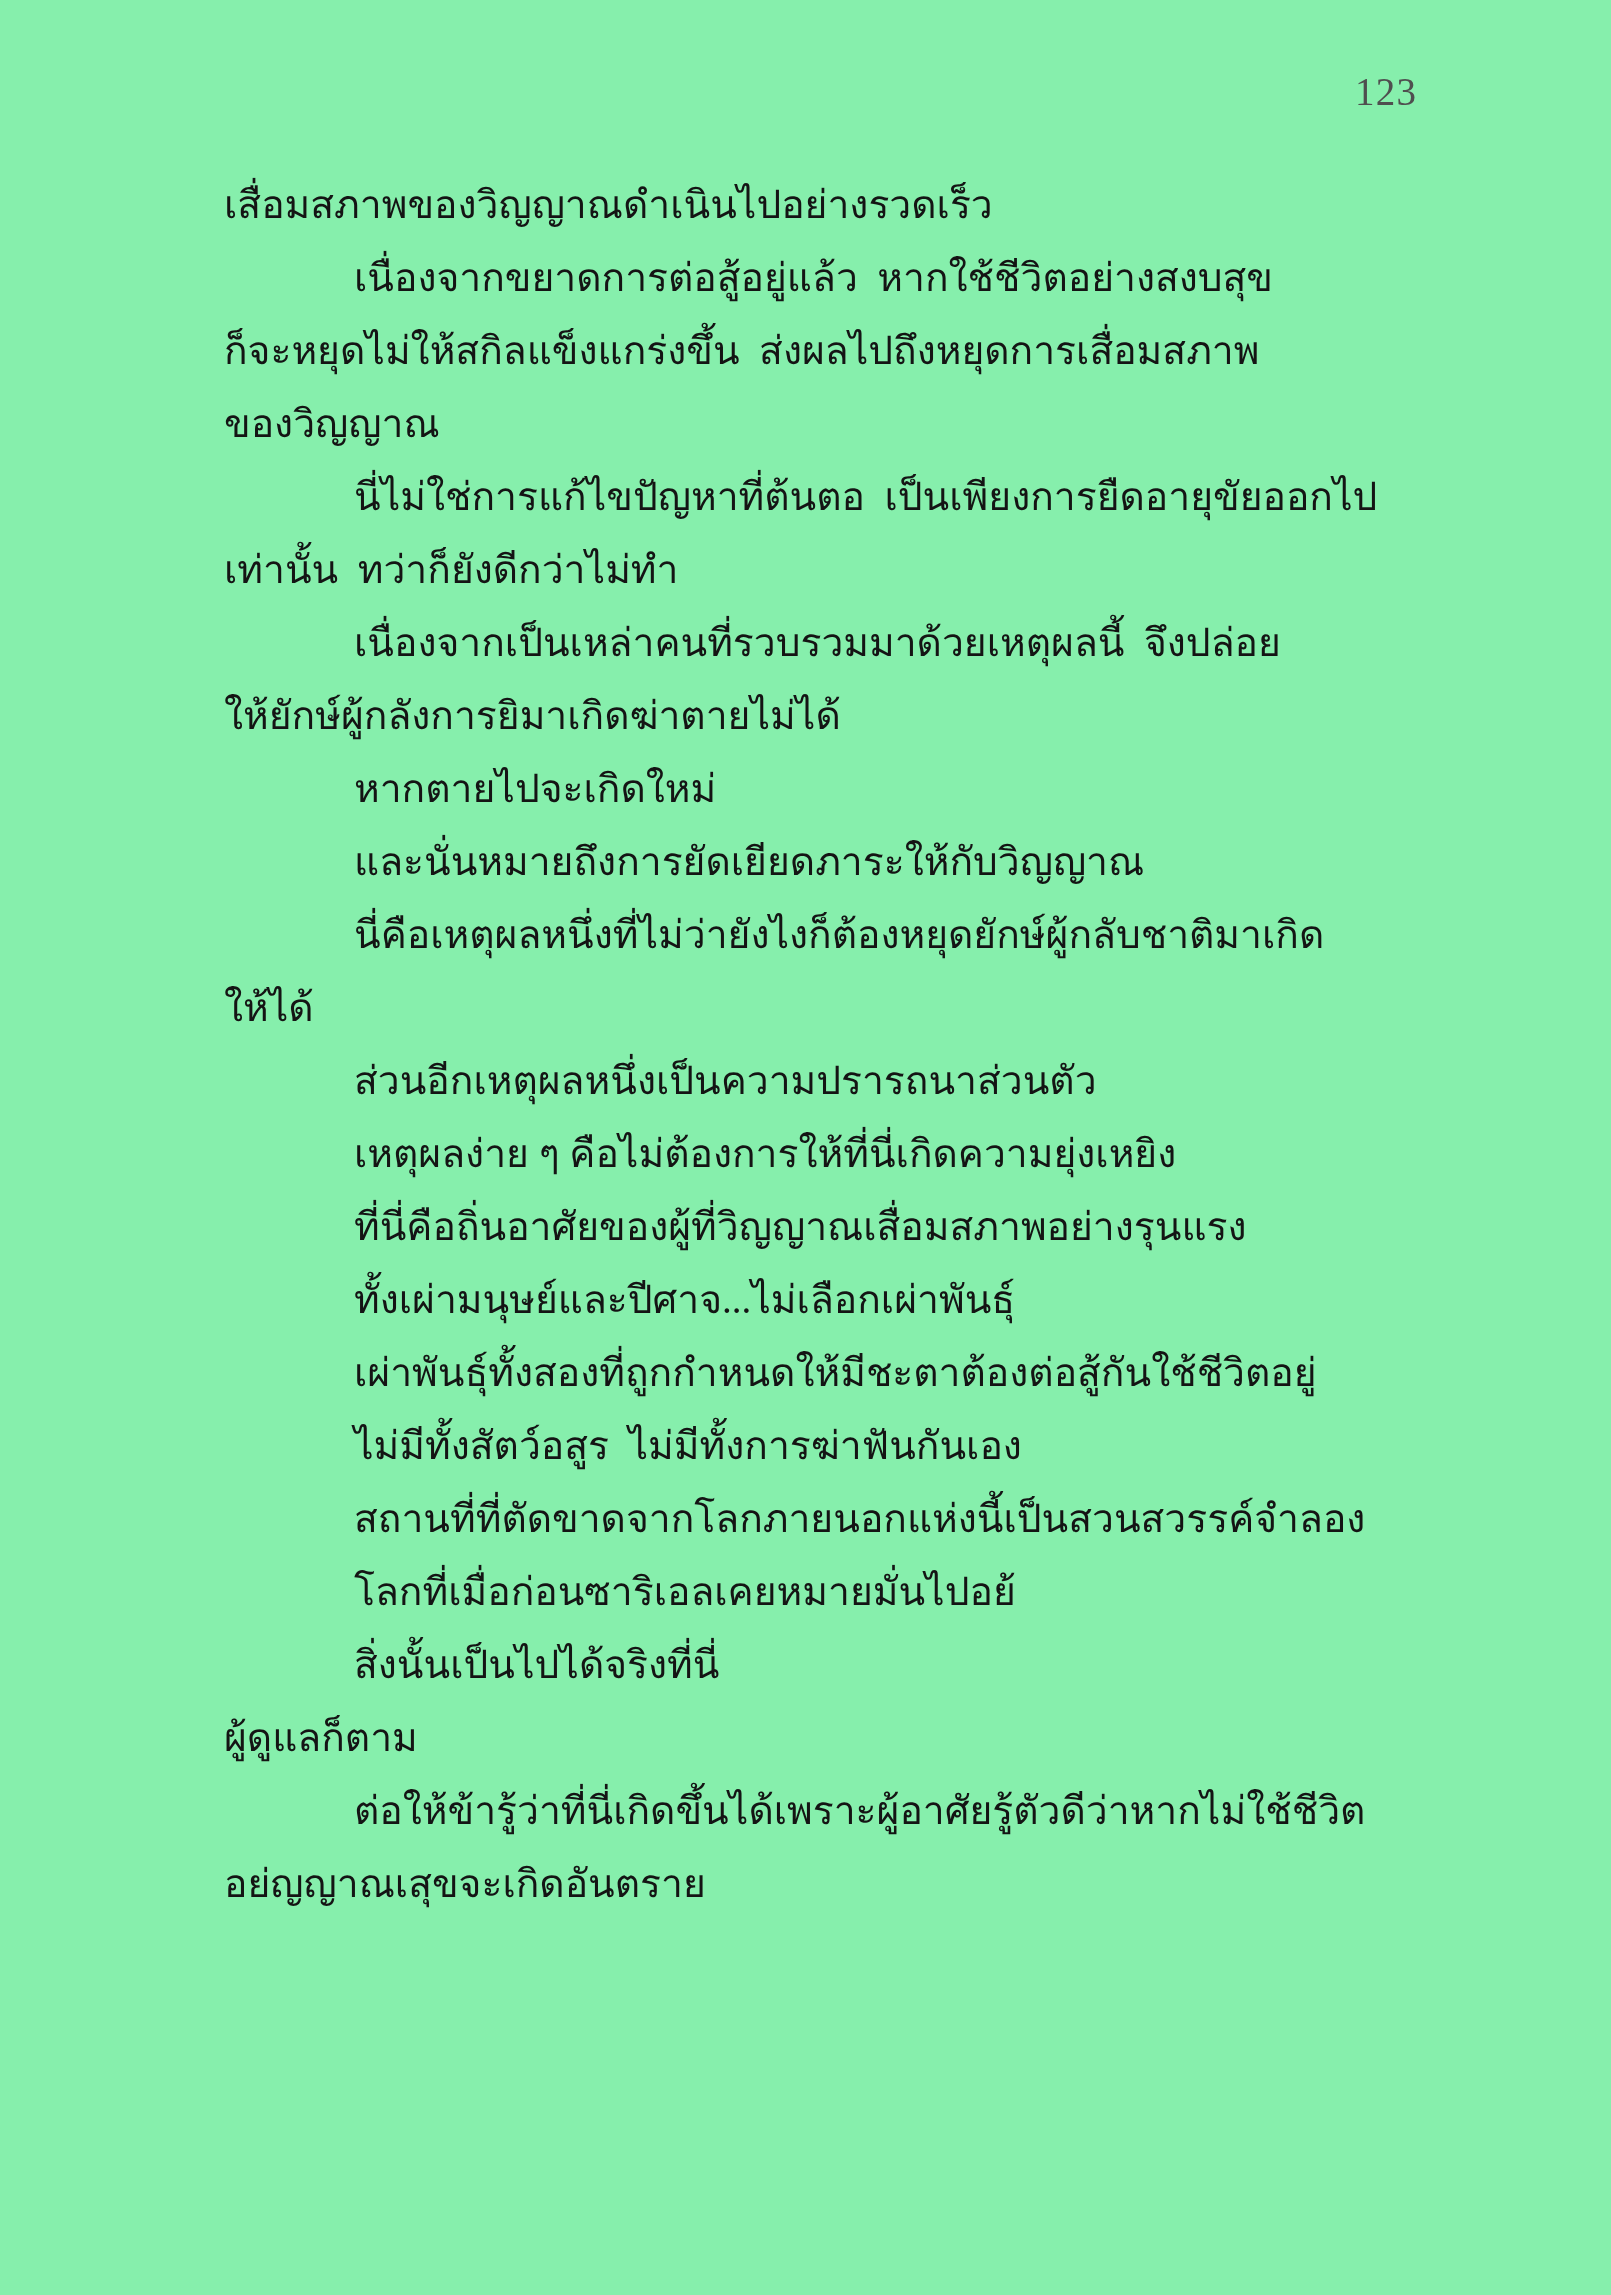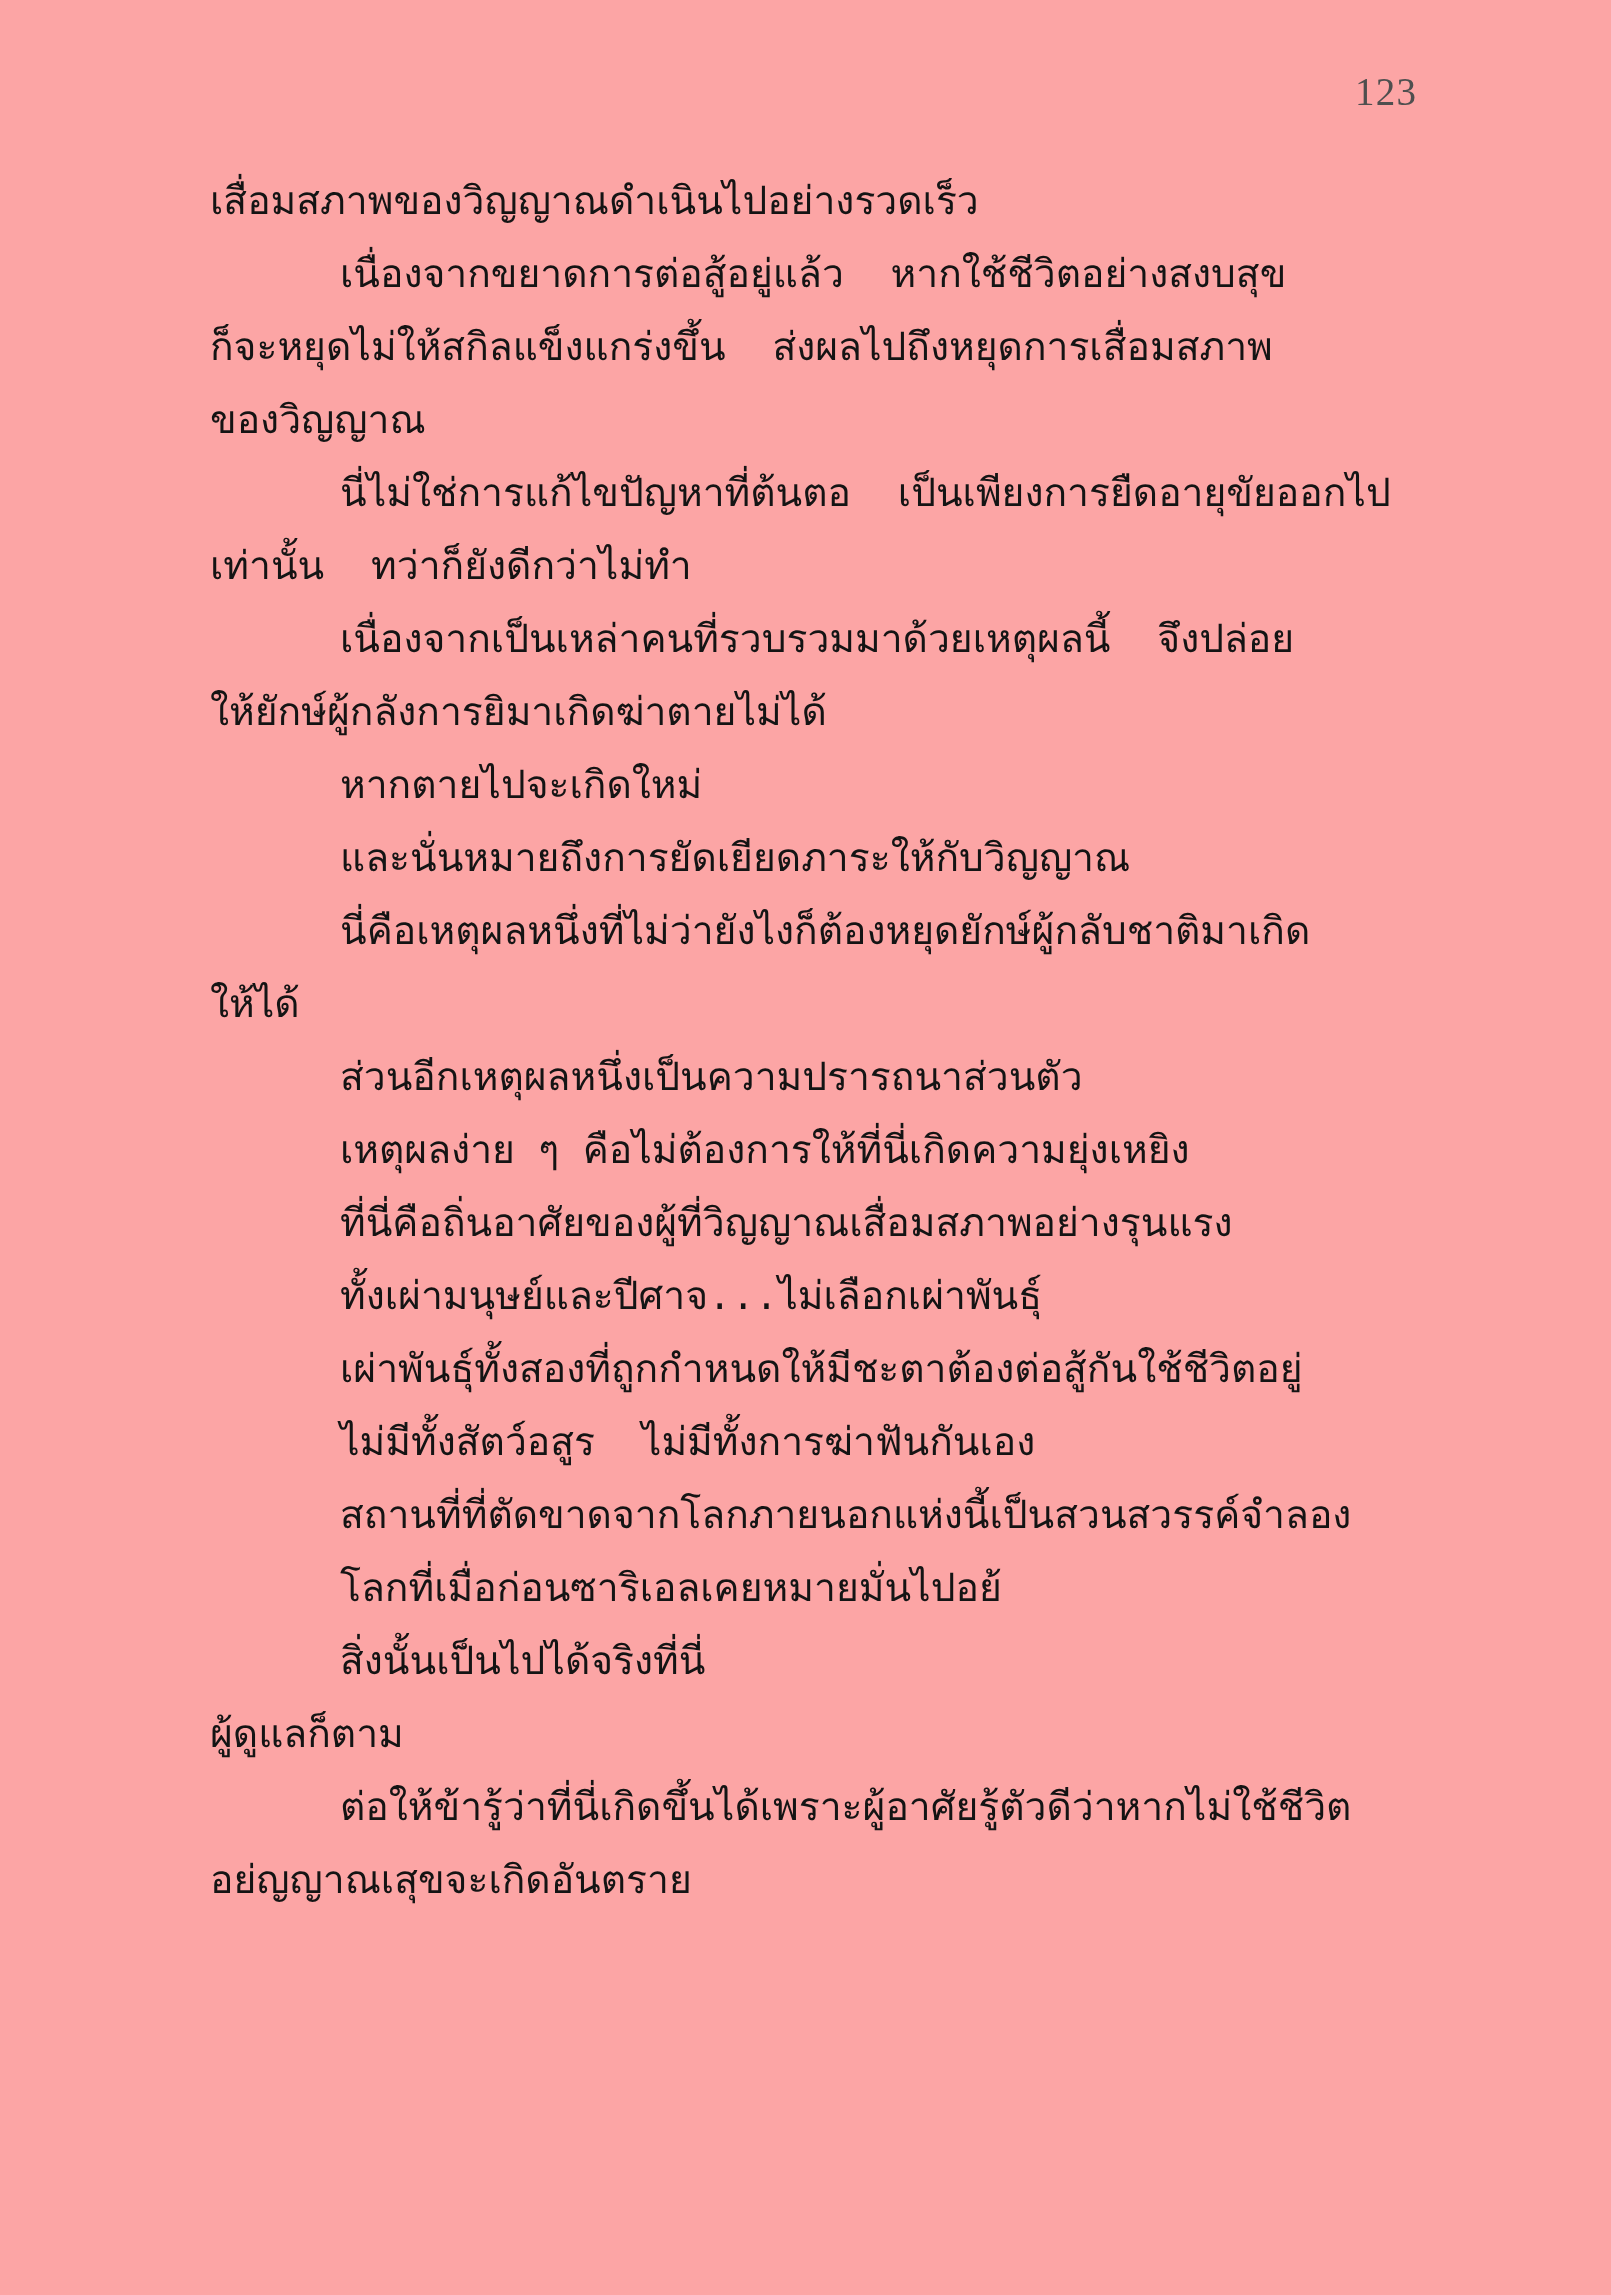--- a/index.html
+++ b/index.html
@@ -1,40 +1,40 @@
 <!DOCTYPE html>
 <html style="font-size:10.7px"><head>
 <meta charset="utf-8">
 <style>
   html,body{margin:0;padding:0;background:#e9e9e9;}
   .page{
     position:relative;
     width:1612px;
     height:2295px;
-    background:#fca5a5;
+    background:#86efac;
     overflow:hidden;
     font-family:"Liberation Serif", serif;
   }
   .page-number{
     position:absolute;
     left:1355px;
     top:69px;
     font-size:39px;
     color:#4f4f4f;
     letter-spacing:1.3px;
     font-family:"Liberation Serif", serif;
   }
   .body-text{
     position:absolute;
-    left:210px;
+    left:224px;
     top:168px;
     width:1208px;
     color:#141414;
     font-size:39px;
-    font-family:Liberation Mono, monospace;
+    font-family:Liberation Serif, serif;
   }
   .body-text .line{
     line-height:73px;
     height:73px;
     white-space:pre;
   }
   .body-text .line.indent{
     padding-left:130px;
   }
   .footer{

